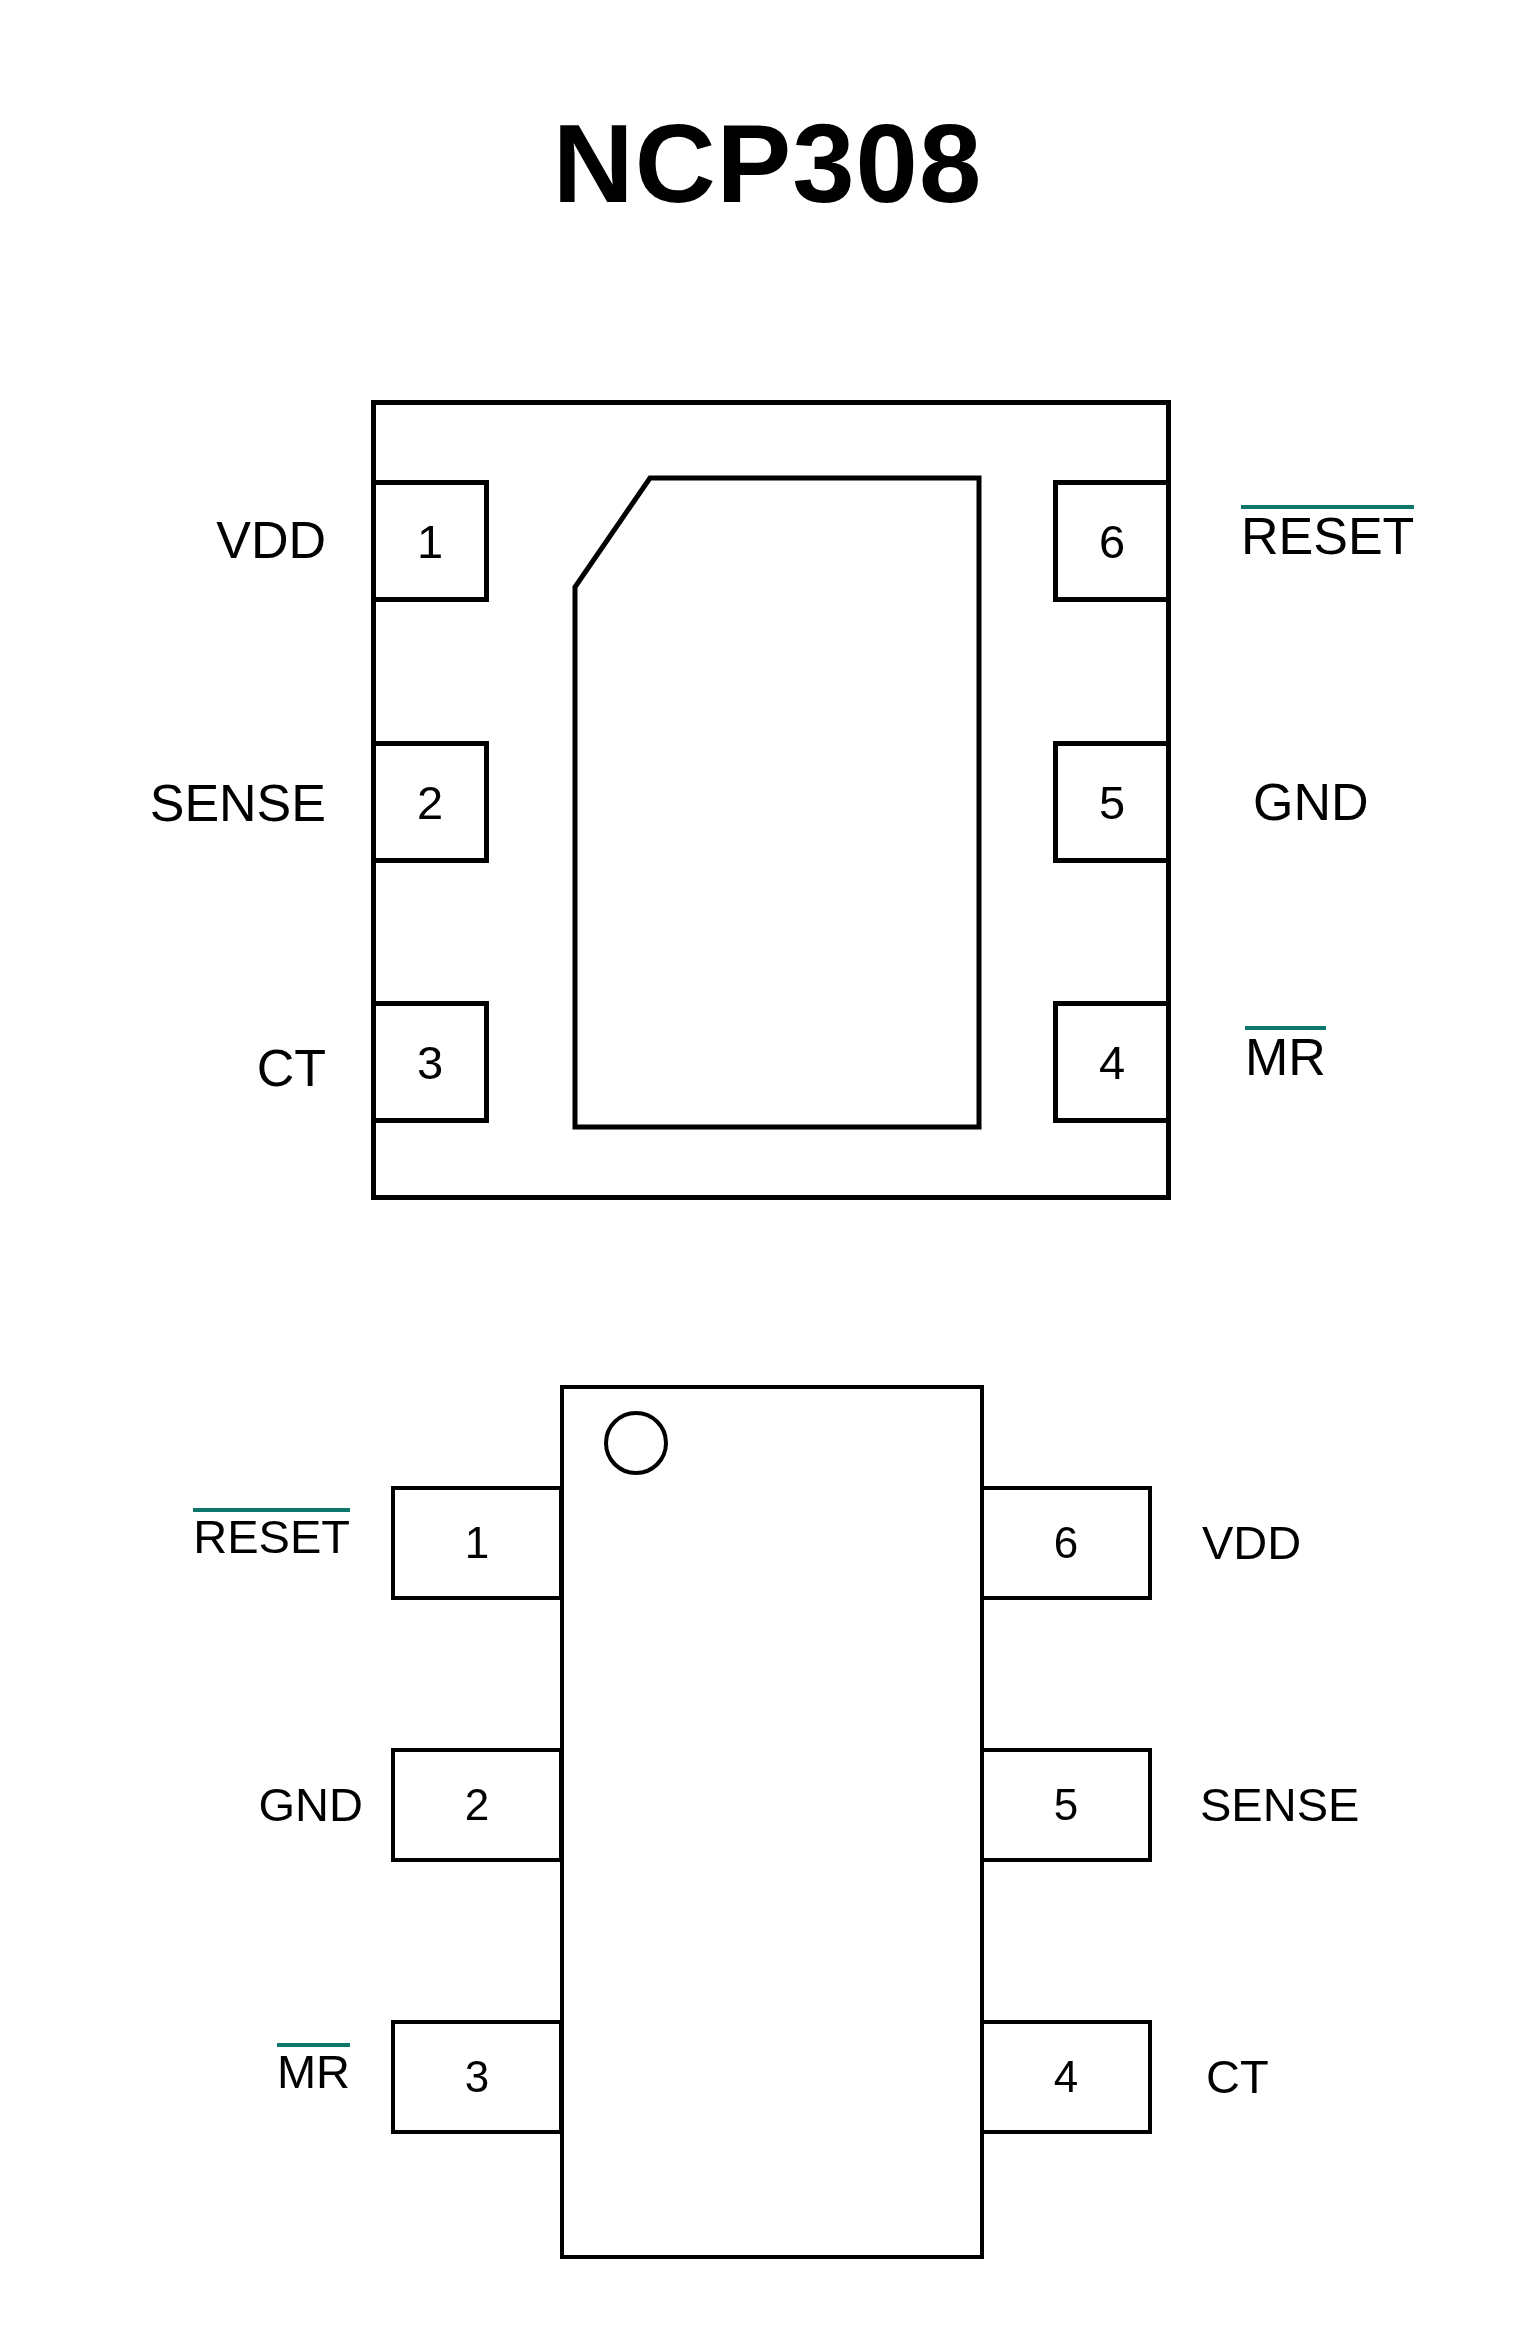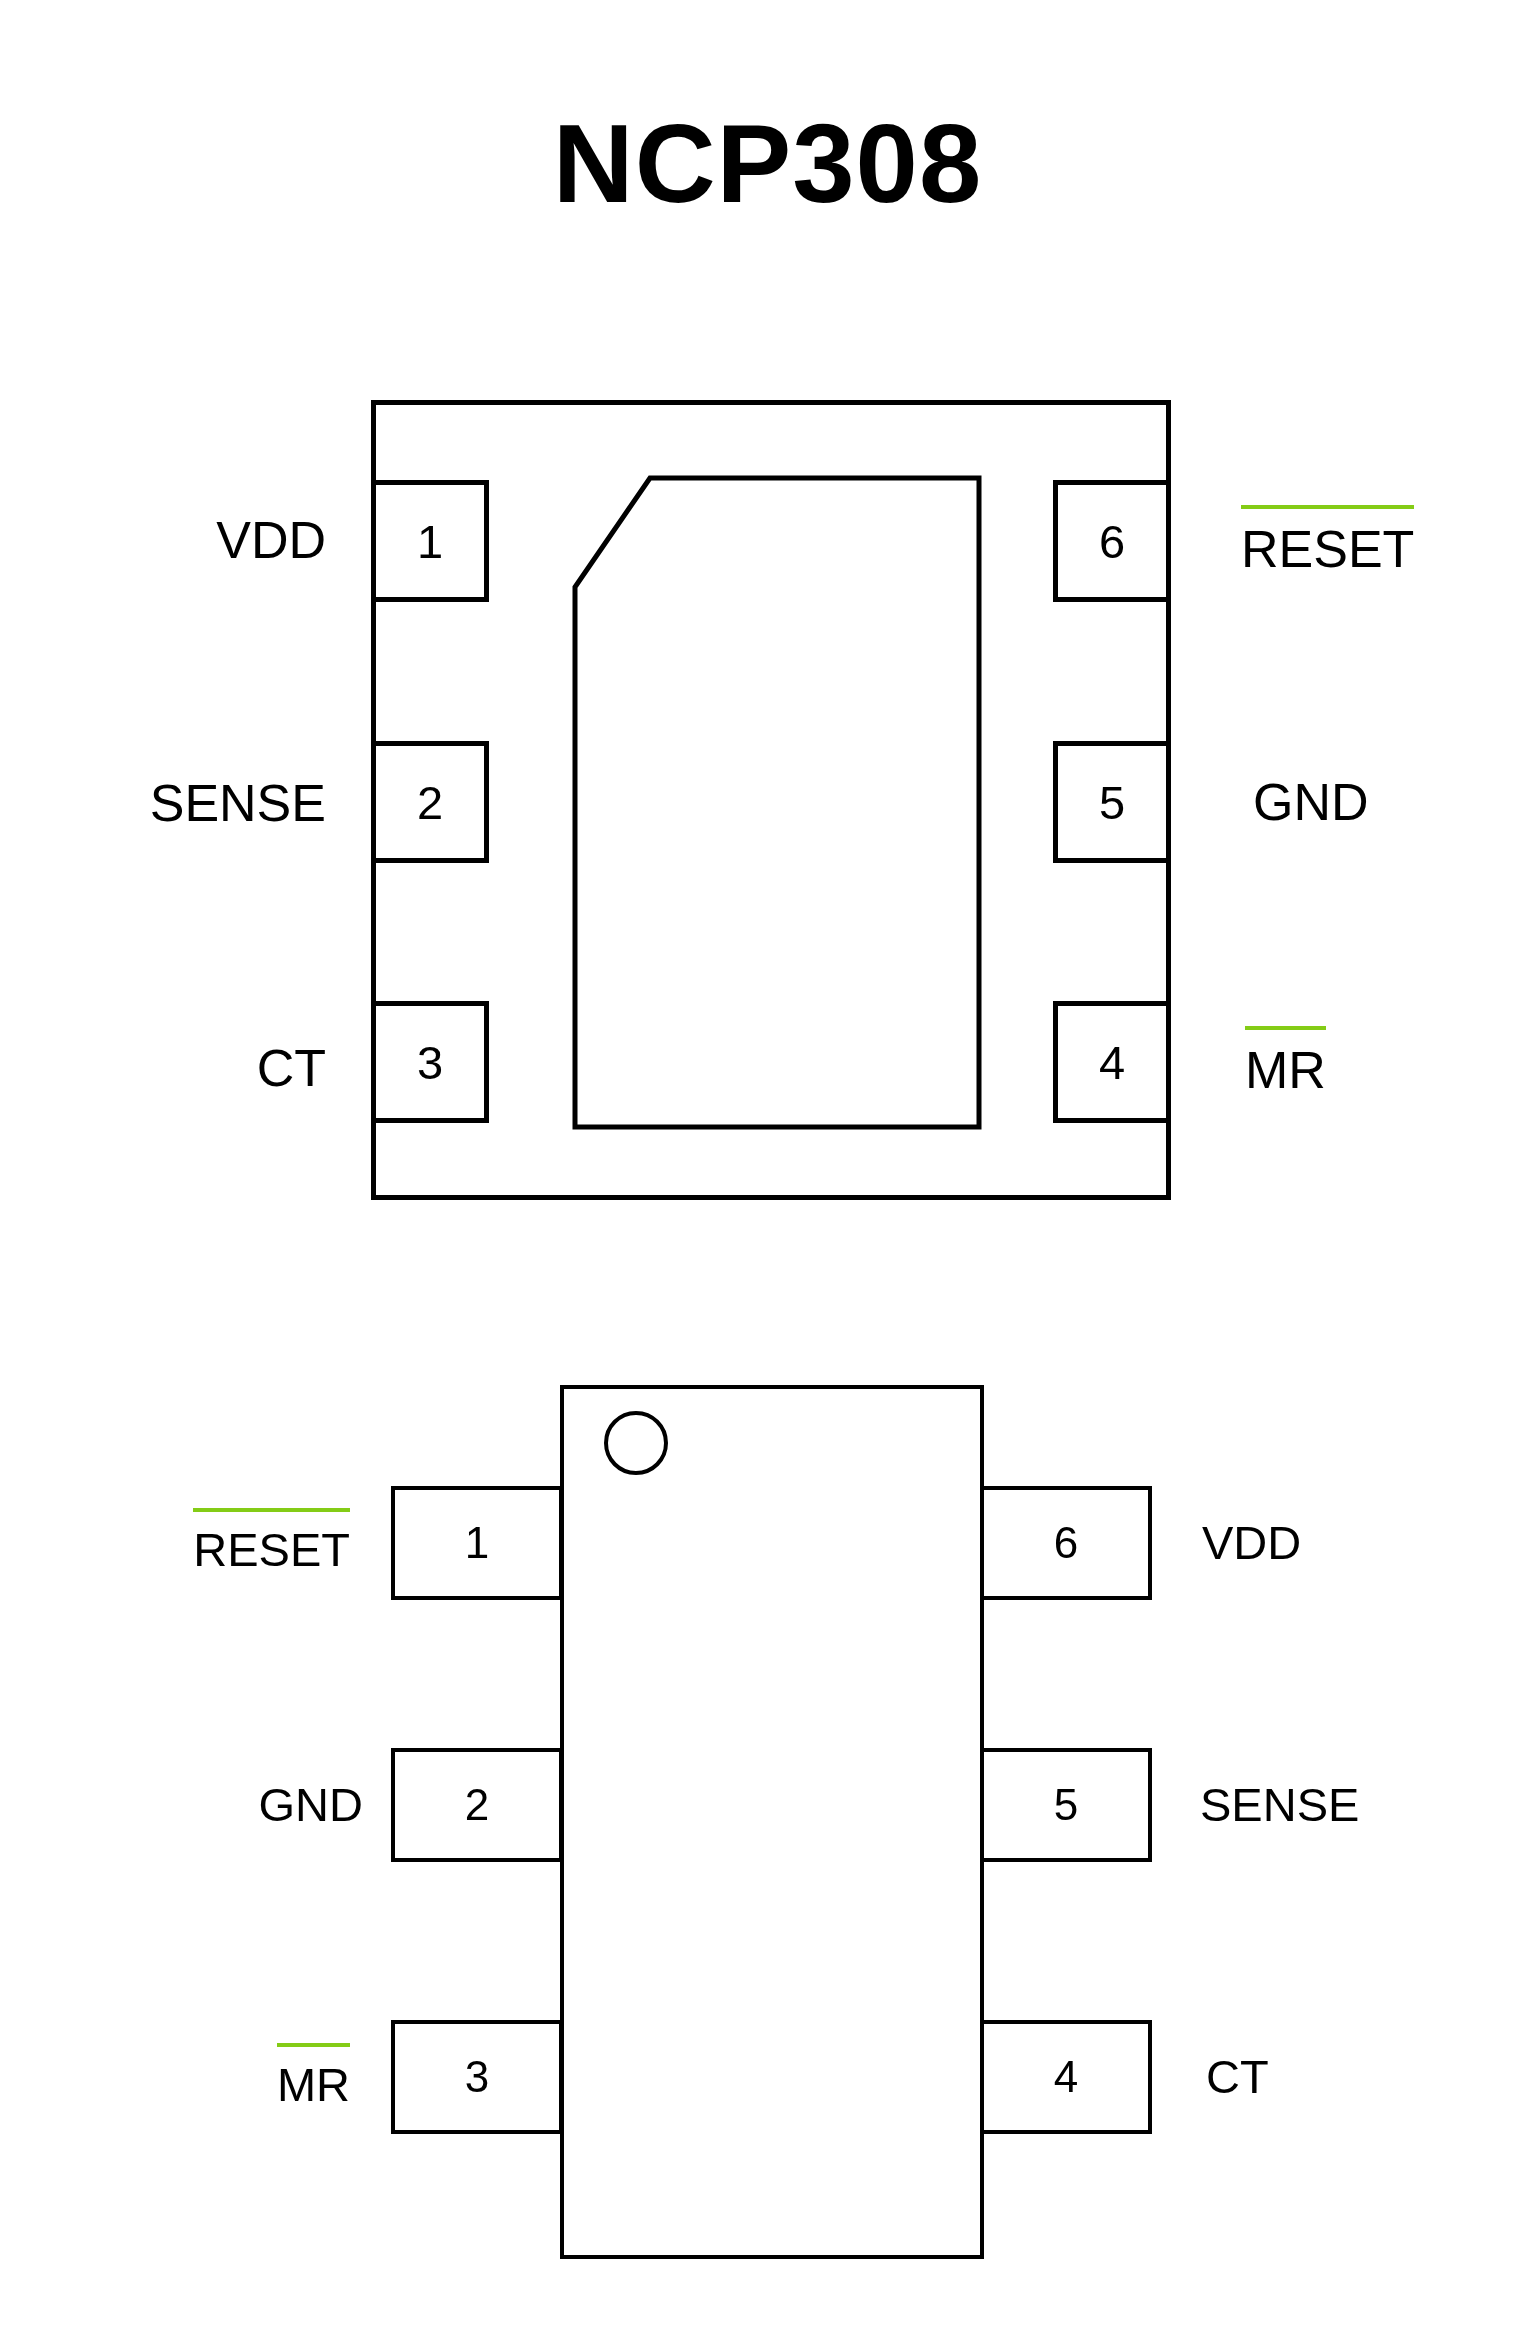--- a/index.html
+++ b/index.html
@@ -42,22 +42,22 @@
   .lbl {
     position: absolute;
     font-size: 52px;
     line-height: 56px;
     white-space: nowrap;
   }
   .lbl--right { text-align: right; }
   .lbl--sot { font-size: 47px; line-height: 52px; }
   .ovl {
     display: inline-block;
-    border-top: 4px solid #84cc16;
-    padding-top: 14px;
+    border-top: 4px solid #0f766e;
+    padding-top: 1px;
     line-height: 1.02;
   }
   .body-rect {
     position: absolute;
     border: 4px solid #000000;
     background: #ffffff;
   }
   .pin1-circle {
     position: absolute;
     width: 64px; height: 64px;

